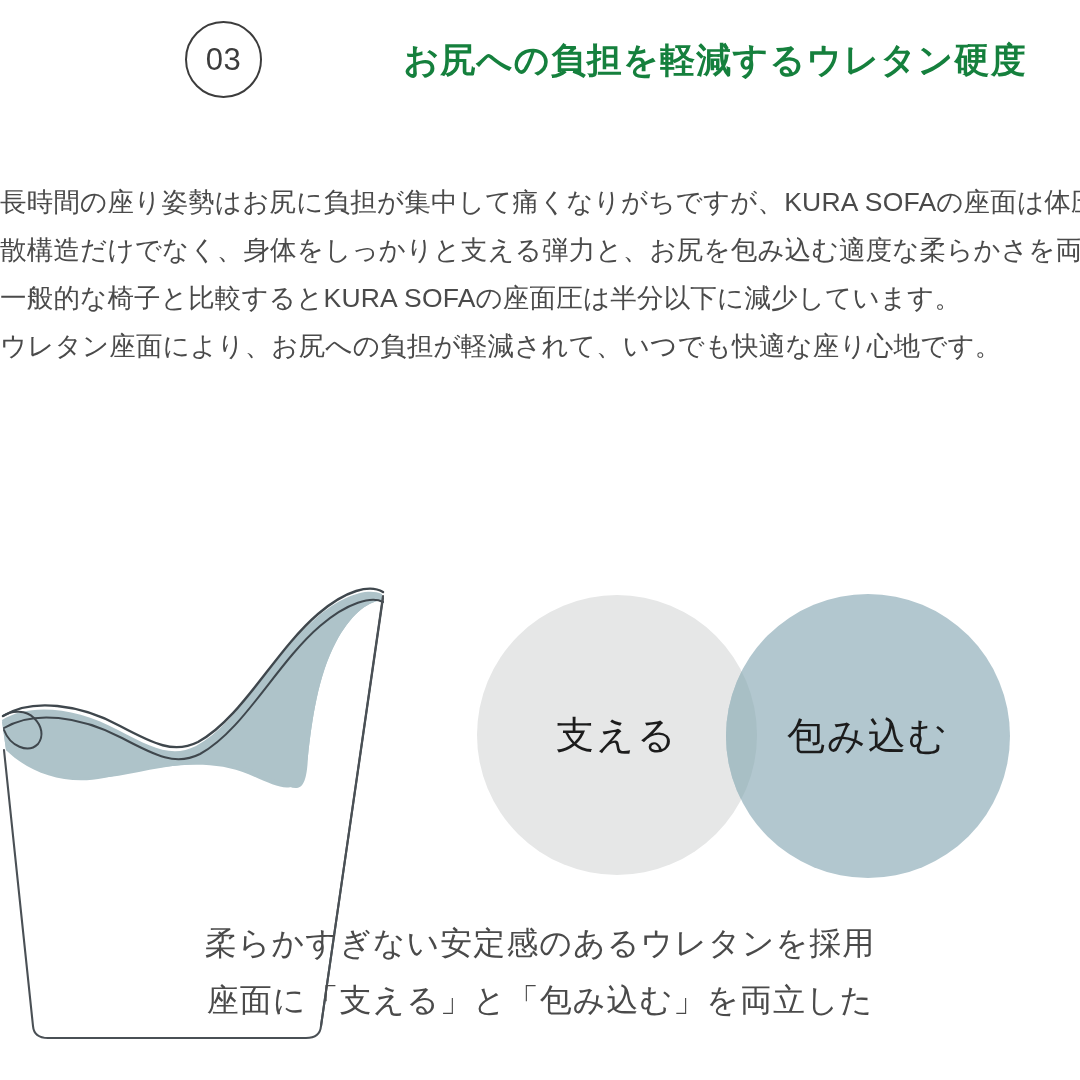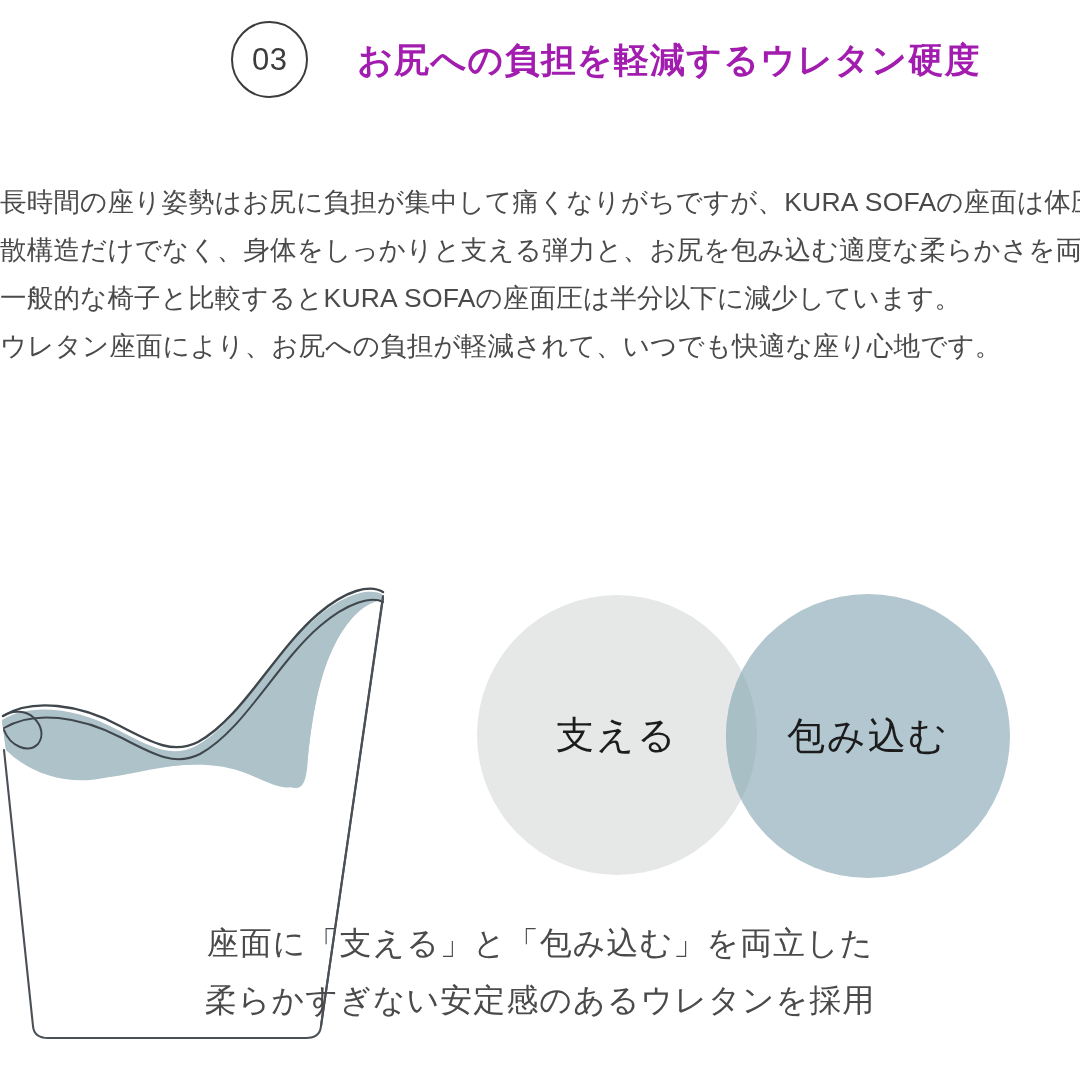--- a/index.html
+++ b/index.html
@@ -19,21 +19,21 @@
 
   
   .section-header {
     position: absolute;
     left: 0;
     top: 0;
     width: 1027px;
     height: 118px;
     display: flex;
     align-items: center;
-    justify-content: center;
+    justify-content: space-between;
     padding-left: 185px;
     box-sizing: border-box;
   }
   .step-badge {
     width: 77px;
     height: 77px;
     border: 2.5px solid #3c3c3c;
     border-radius: 50%;
     display: flex;
     align-items: center;
@@ -44,21 +44,21 @@
   .step-badge-number {
     font-size: 31px;
     letter-spacing: 0.5px;
     color: #3c3c3c;
     line-height: 1;
   }
   .section-title {
     margin-left: 49px;
     font-size: 35px;
     letter-spacing: 1.2px;
-    color: #a21caf;
+    color: #15803d;
     white-space: nowrap;
     line-height: 1;
   }
 
   
   .body-copy {
     position: absolute;
     left: 0;
     top: 178px;
     width: 1070px;
@@ -203,15 +203,15 @@
       <circle cx="408" cy="166" r="142" fill="#a8bfc5"></circle>
     </g>
 
     <text class="venn-label" x="157" y="165" text-anchor="middle" dominant-baseline="central">支える</text>
     <text class="venn-label" x="408" y="166" text-anchor="middle" dominant-baseline="central">包み込む</text>
   </svg>
 
 </div>
 
 <div class="caption-block">
+  <div class="caption-line">柔らかすぎない安定感のあるウレタンを採用</div>
   <div class="caption-line">座面に「支える」と「包み込む」を両立した</div>
-  <div class="caption-line">柔らかすぎない安定感のあるウレタンを採用</div>
 </div>
 
 </body></html>

